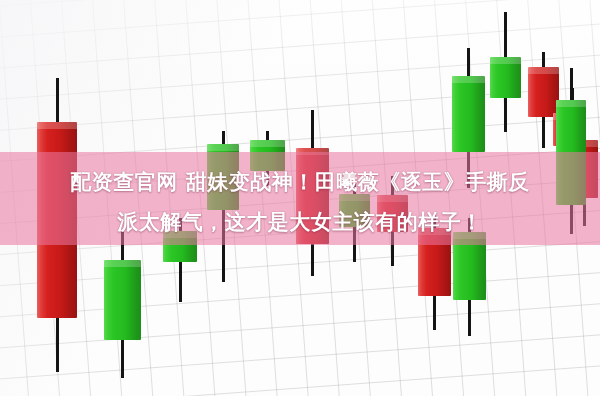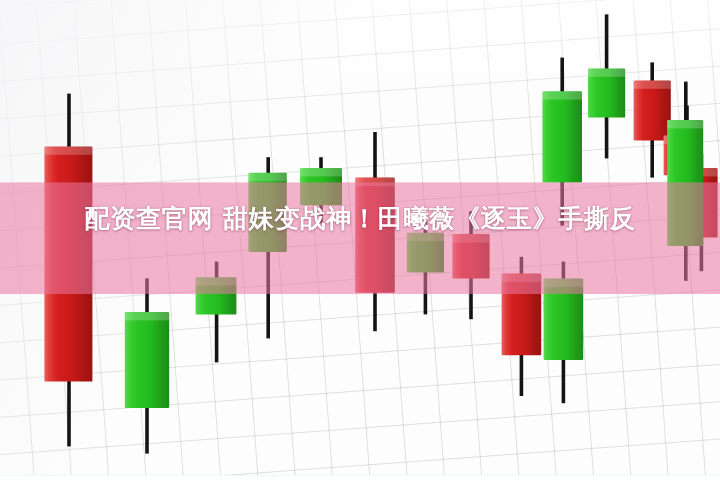--- a/index.html
+++ b/index.html
@@ -184,15 +184,16 @@
       <div class="candle" style="left: 556px; top: 0px; width: 30px; height: 400px;">
         <div class="wick" style="top: 68px; height: 166px;"></div>
         <div class="body up" style="top: 100px; height: 105px;"></div>
       </div>
     </div>
 
   <div id="banner-band" style="top: 152px; height: 93px; background: rgba(233, 120, 160, 0.56);"></div>
 
   <div id="headline" style="top: 162px; color: rgb(255, 255, 255);">
       <span class="headline-line">配资查官网 甜妹变战神！田曦薇《逐玉》手撕反</span>
+      <span class="headline-line">派太解气，这才是大女主该有的样子！</span>
     </div>
 
 </div>
 
 </body></html>

